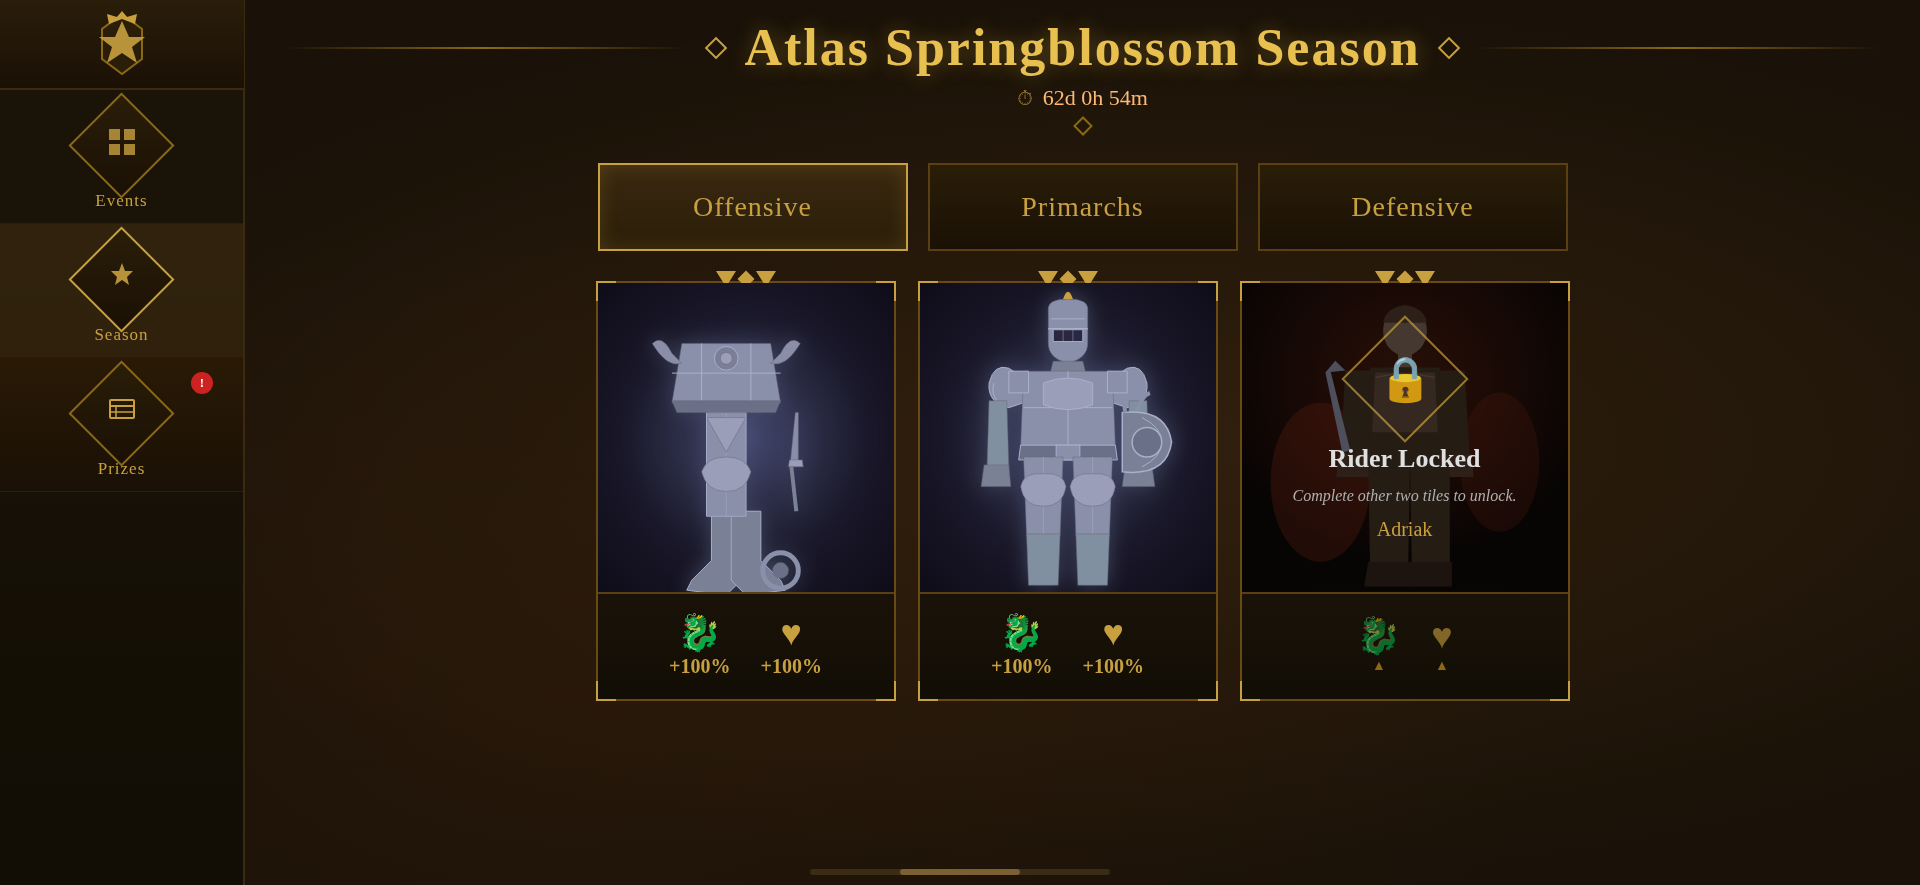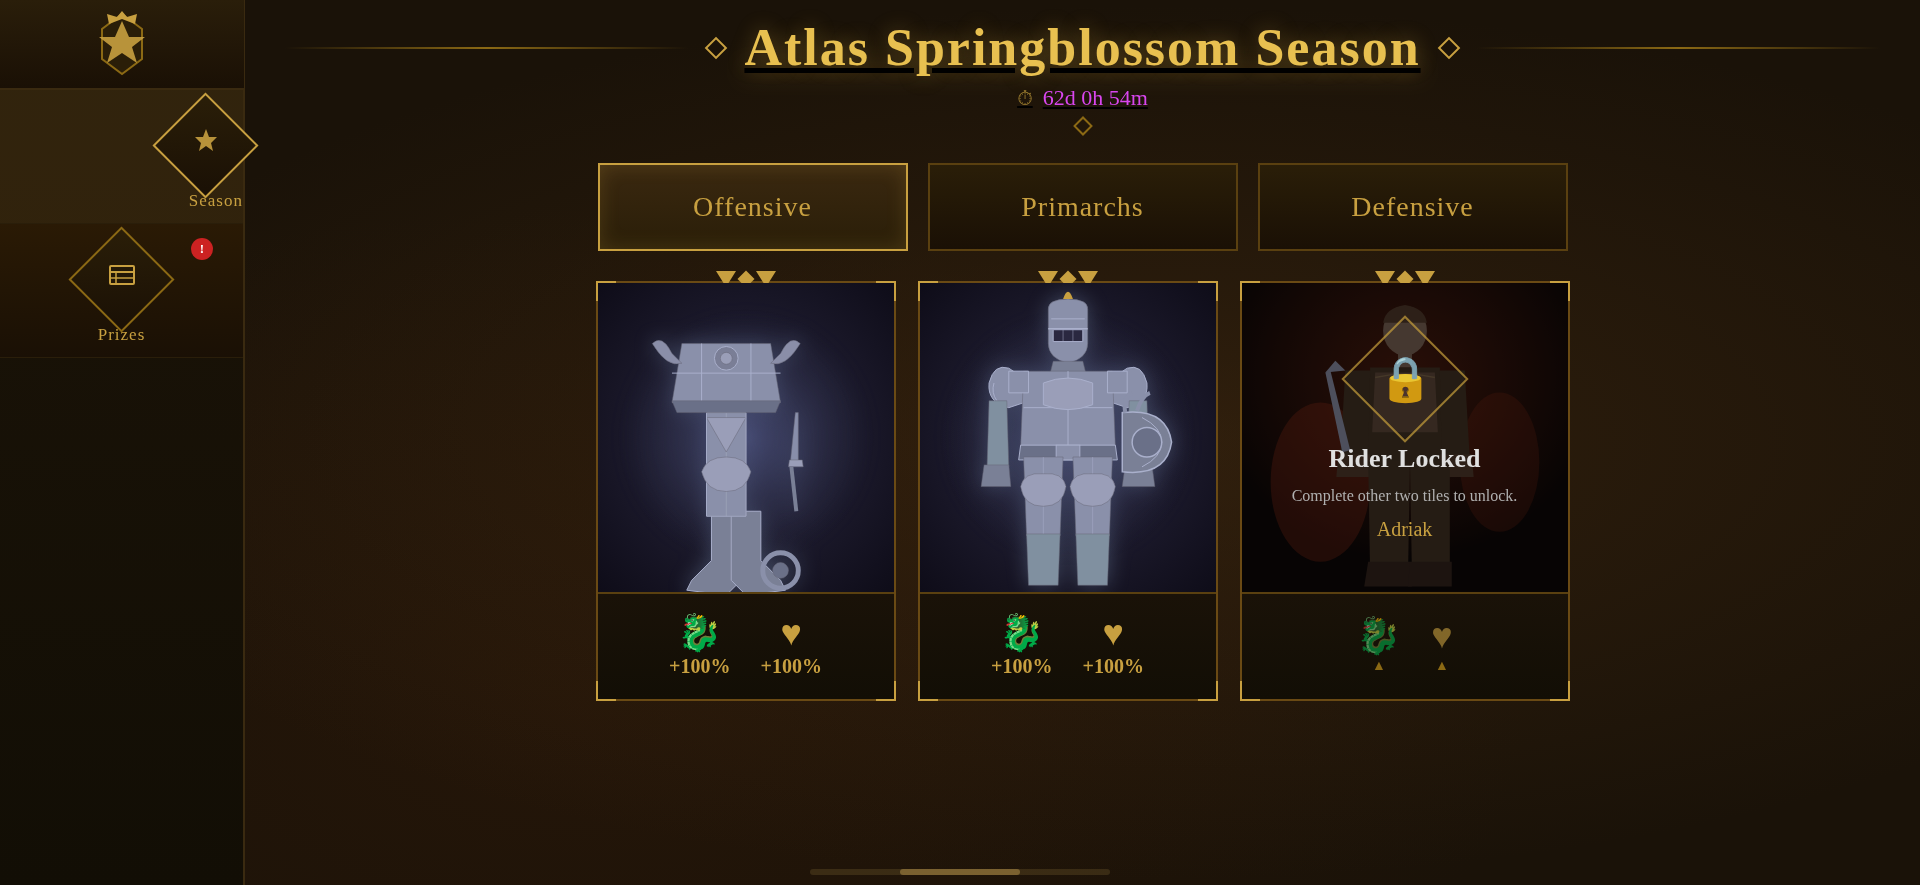--- a/index.html
+++ b/index.html
@@ -67,21 +67,20 @@
       justify-content: center;
       padding: 18px 0 12px;
       cursor: pointer;
       border-bottom: 1px solid #2a1e0a;
       position: relative;
       transition: background 0.2s;
     }
 
     .sidebar-item.active {
       background: rgba(180,130,50,0.15);
-      align-items: flex-end;
     }
 
     .sidebar-item.prizes-item {
       background: linear-gradient(180deg, #2a1a05 0%, #1a1005 100%);
     }
 
     .sidebar-icon-wrap {
       width: 75px;
       height: 75px;
       position: relative;
@@ -143,21 +142,20 @@
       padding: 0 40px;
     }
 
     
     .header {
       width: 100%;
       display: flex;
       flex-direction: column;
       align-items: center;
       padding-top: 18px;
-      text-decoration: underline;
     }
 
     .title-row {
       display: flex;
       align-items: center;
       gap: 20px;
       width: 100%;
       justify-content: center;
     }
 
@@ -192,21 +190,21 @@
       margin-top: 8px;
     }
 
     .timer-icon {
       font-size: 20px;
       color: #a08030;
     }
 
     .timer-text {
       font-size: 22px;
-      color: #d946ef;
+      color: #fdba74;
       font-family: 'Georgia', serif;
     }
 
     .diamond-small {
       width: 14px;
       height: 14px;
       border: 2px solid #8b6914;
       transform: rotate(45deg);
       margin-top: 8px;
     }
@@ -333,20 +331,21 @@
       margin-bottom: 10px;
     }
 
     .locked-desc {
       font-size: 16px;
       color: #b0b0b0;
       font-family: 'Georgia', serif;
       line-height: 1.5;
       padding: 0 20px;
       margin-bottom: 10px;
+      font-style: italic;
     }
 
     .locked-name {
       font-size: 20px;
       color: #c8a040;
       font-family: 'Georgia', serif;
       font-weight: normal;
     }
 
     .card-bottom-section {
@@ -436,20 +435,34 @@
   <div class="sidebar-logo">
     <div class="logo-shape">
       <svg viewBox="0 0 70 70" fill="none">
         <path d="M35 5 L55 20 L55 50 L35 65 L15 50 L15 20 Z" fill="#2a1e08" stroke="#8b6914" stroke-width="2"></path>
         <path d="M35 12 L28 28 L12 28 L25 38 L20 54 L35 44 L50 54 L45 38 L58 28 L42 28 Z" fill="#c8a040" opacity="0.9"></path>
         <path d="M30 8 L35 2 L40 8 L50 5 L48 15 L35 10 L22 15 L20 5 Z" fill="#c8a040"></path>
       </svg>
     </div>
   </div>
 
+  <div class="sidebar-item">
+    <div class="sidebar-icon-wrap">
+      <div class="diamond-frame"></div>
+      <div class="sidebar-icon-inner">
+        <svg width="32" height="32" viewBox="0 0 32 32" fill="none">
+          <rect x="3" y="3" width="11" height="11" fill="#c8a040" opacity="0.8"></rect>
+          <rect x="18" y="3" width="11" height="11" fill="#c8a040" opacity="0.8"></rect>
+          <rect x="3" y="18" width="11" height="11" fill="#c8a040" opacity="0.8"></rect>
+          <rect x="18" y="18" width="11" height="11" fill="#c8a040" opacity="0.8"></rect>
+        </svg>
+      </div>
+    </div>
+    <span class="sidebar-label">Events</span>
+  </div>
 
 
   <div class="sidebar-item active">
     <div class="sidebar-icon-wrap">
       <div class="diamond-frame" style="border-color:#c8a040;"></div>
       <div class="sidebar-icon-inner">
         <svg width="32" height="32" viewBox="0 0 32 32" fill="none">
           <polygon points="16,3 19,11 27,11 21,17 23,25 16,20 9,25 11,17 5,11 13,11" fill="#c8a040" opacity="0.9"></polygon>
         </svg>
       </div>

